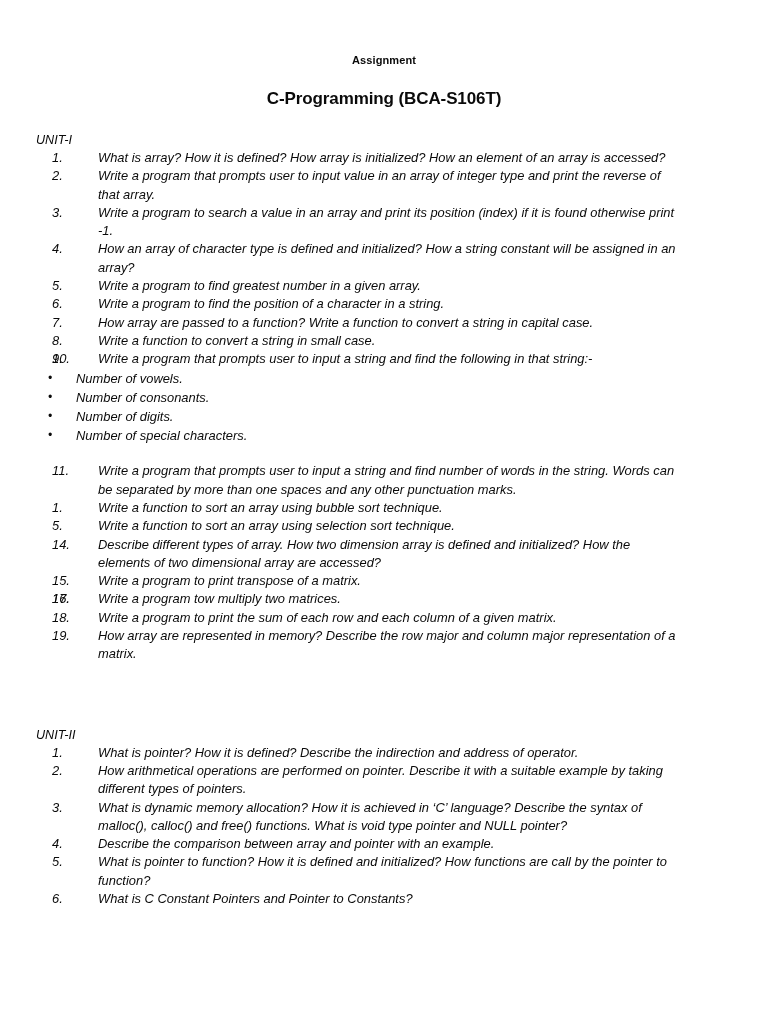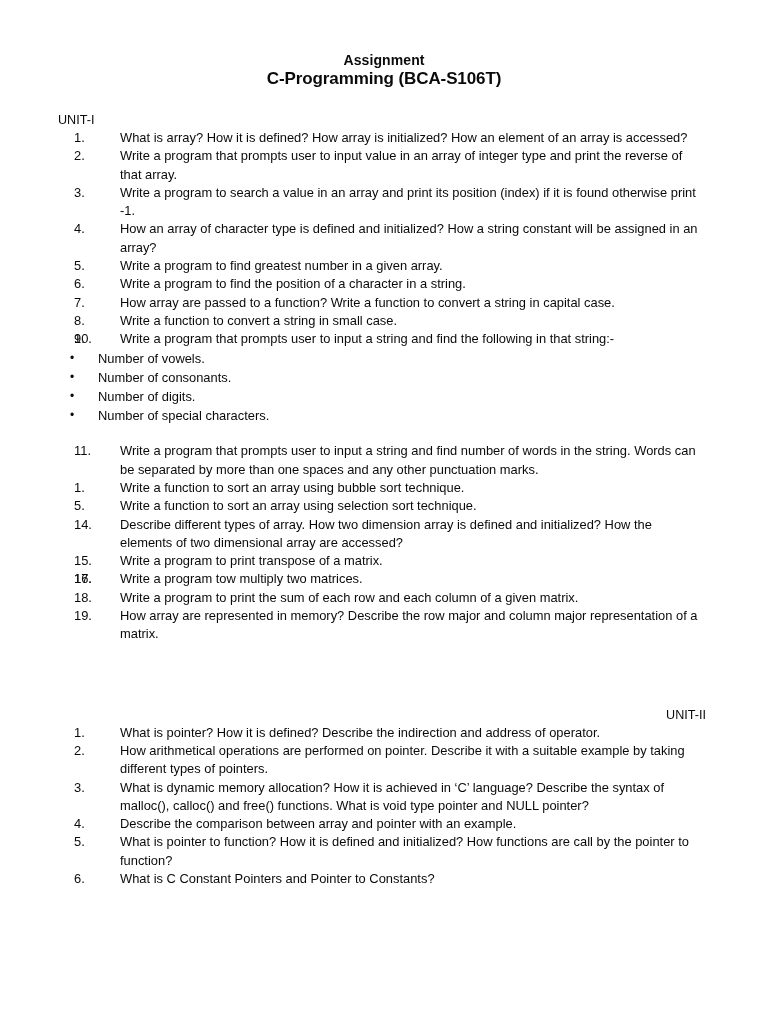--- a/index.html
+++ b/index.html
@@ -22,43 +22,44 @@
     height: 1024px;
     background: #ffffff;
     box-sizing: border-box;
     padding: 0;
   }
   .doc-header {
     padding-top: 52px;
     text-align: center;
   }
   .header-line1 {
-    font-size: 14px;
+    font-size: 11px;
     font-weight: bold;
     letter-spacing: 0.1px;
     line-height: 16px;
   }
   .header-line2 {
     font-size: 17px;
     font-weight: bold;
     line-height: 22px;
+    margin-top: 20px;
     letter-spacing: -0.1px;
   }
   .unit-block {
-    margin-left: 58px;
+    margin-left: 36px;
     width: 648px;
+    font-style: italic;
   }
   .unit-label {
     font-size: 12.6px;
     line-height: 18px;
     margin-top: 21px;
   }
   #unit-2-block .unit-label {
     margin-top: 62px;
-    text-align: right;
   }
   ol.q-list {
     list-style: none;
     margin: 0;
     padding: 0;
   }
   ol.q-list > li {
     position: relative;
     padding-left: 46px;
     margin-left: 16px;

